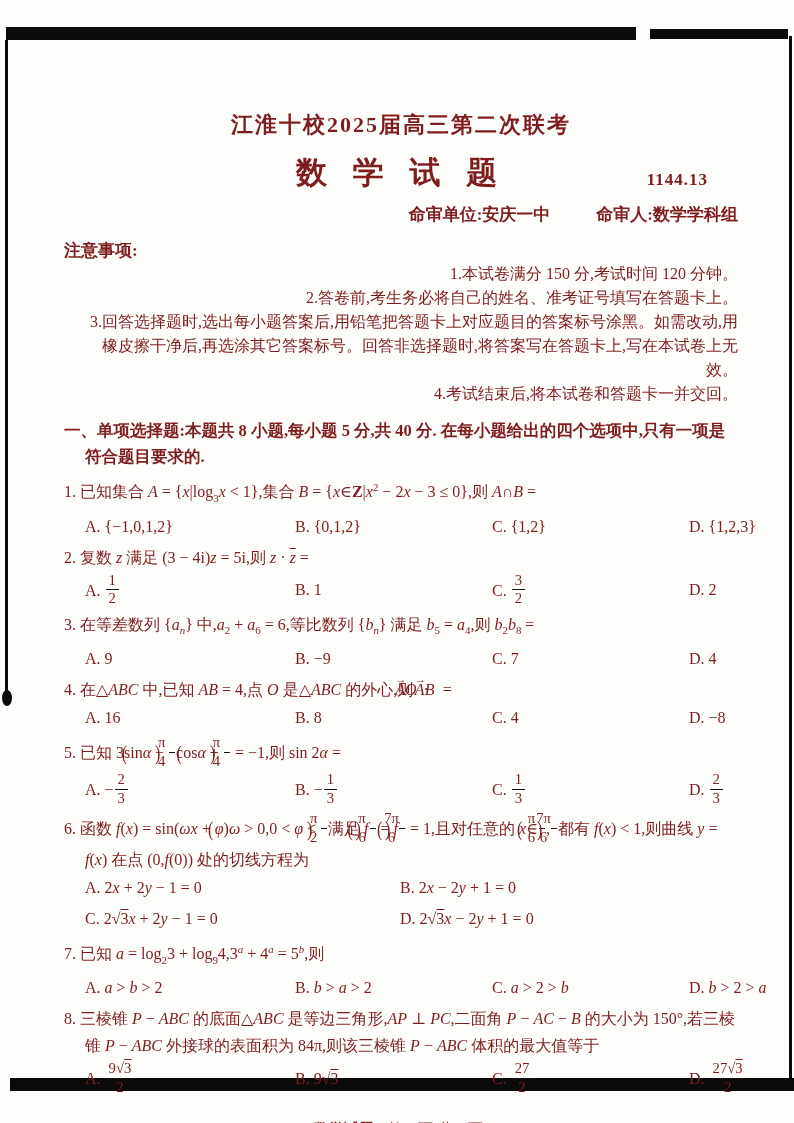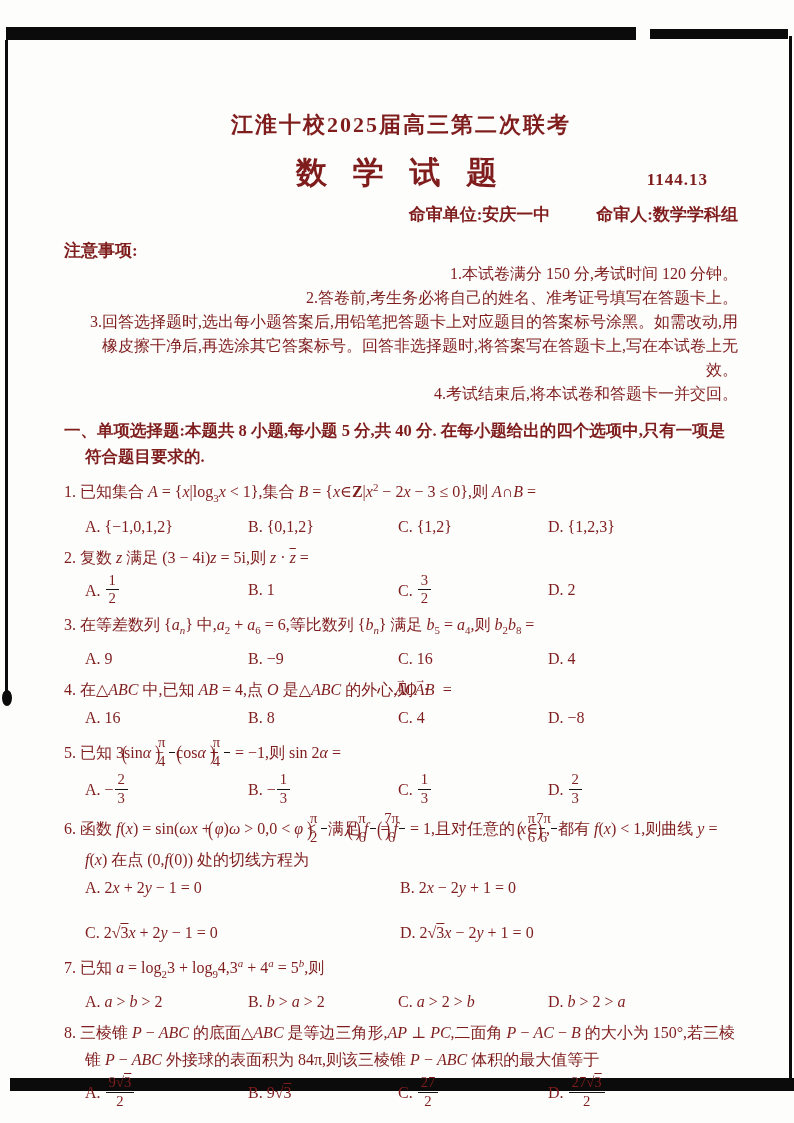--- a/index.html
+++ b/index.html
@@ -29,22 +29,22 @@
 
   .notes-label { margin-top:13px; font-size:17px; font-weight:700; }
   .note { margin-left:21px; font-size:16px; line-height:24px;text-align:right; }
 
   .section-heading { margin-top:12px; font-size:16.5px; font-weight:700; line-height:26px; }
   .hang { padding-left:21px; text-indent:-21px; }
 
   .question { margin-top:4px; }
   .q-stem { font-size:16px; line-height:27px; }
   .opts { display:grid; padding-left:21px; font-size:16px; line-height:26px; margin-top:2px; align-items:center; }
-  .opts4 { grid-template-columns:163px 150px 150px 1fr; }
-  .opts2 { grid-template-columns:315px 1fr; row-gap:19px; }
+  .opts4 { grid-template-columns:163px 150px 150px 1fr;gap:47px; }
+  .opts2 { grid-template-columns:315px 1fr; row-gap:5px; }
   .opt { white-space:nowrap; }
 
   i { font-style:italic; }
   b { font-weight:700; }
   sub, sup { font-size:0.68em; }
   .frac { display:inline-block; vertical-align:-0.55em; text-align:center; line-height:1.08; font-size:0.92em; margin:0 1px; }
   .frac .fn { display:block; padding:0 3px 1px; border-bottom:1px solid #141414; }
   .frac .fd { display:block; padding:1px 3px 0; }
   .ol { text-decoration:overline; }
   .vec { display:inline-block; position:relative; font-style:italic; margin:0 3px; }
@@ -108,21 +108,21 @@
         <span class="opt">C. <span class="frac"><span class="fn">3</span><span class="fd">2</span></span></span>
         <span class="opt">D. 2</span>
       </div>
     </div>
 
     <div class="question">
       <div class="q-stem hang">3. 在等差数列 {<i>a<sub>n</sub></i>} 中,<i>a</i><sub>2</sub> + <i>a</i><sub>6</sub> = 6,等比数列 {<i>b<sub>n</sub></i>} 满足 <i>b</i><sub>5</sub> = <i>a</i><sub>4</sub>,则 <i>b</i><sub>2</sub><i>b</i><sub>8</sub> =</div>
       <div class="opts opts4">
         <span class="opt">A. 9</span>
         <span class="opt">B. −9</span>
-        <span class="opt">C. 16</span>
+        <span class="opt">C. 7</span>
         <span class="opt">D. 4</span>
       </div>
     </div>
 
     <div class="question">
       <div class="q-stem hang">4. 在△<i>ABC</i> 中,已知 <i>AB</i> = 4,点 <i>O</i> 是△<i>ABC</i> 的外心,则<span class="vec">AO</span> · <span class="vec">AB</span> =</div>
       <div class="opts opts4">
         <span class="opt">A. 16</span>
         <span class="opt">B. 8</span>
         <span class="opt">C. 4</span>

